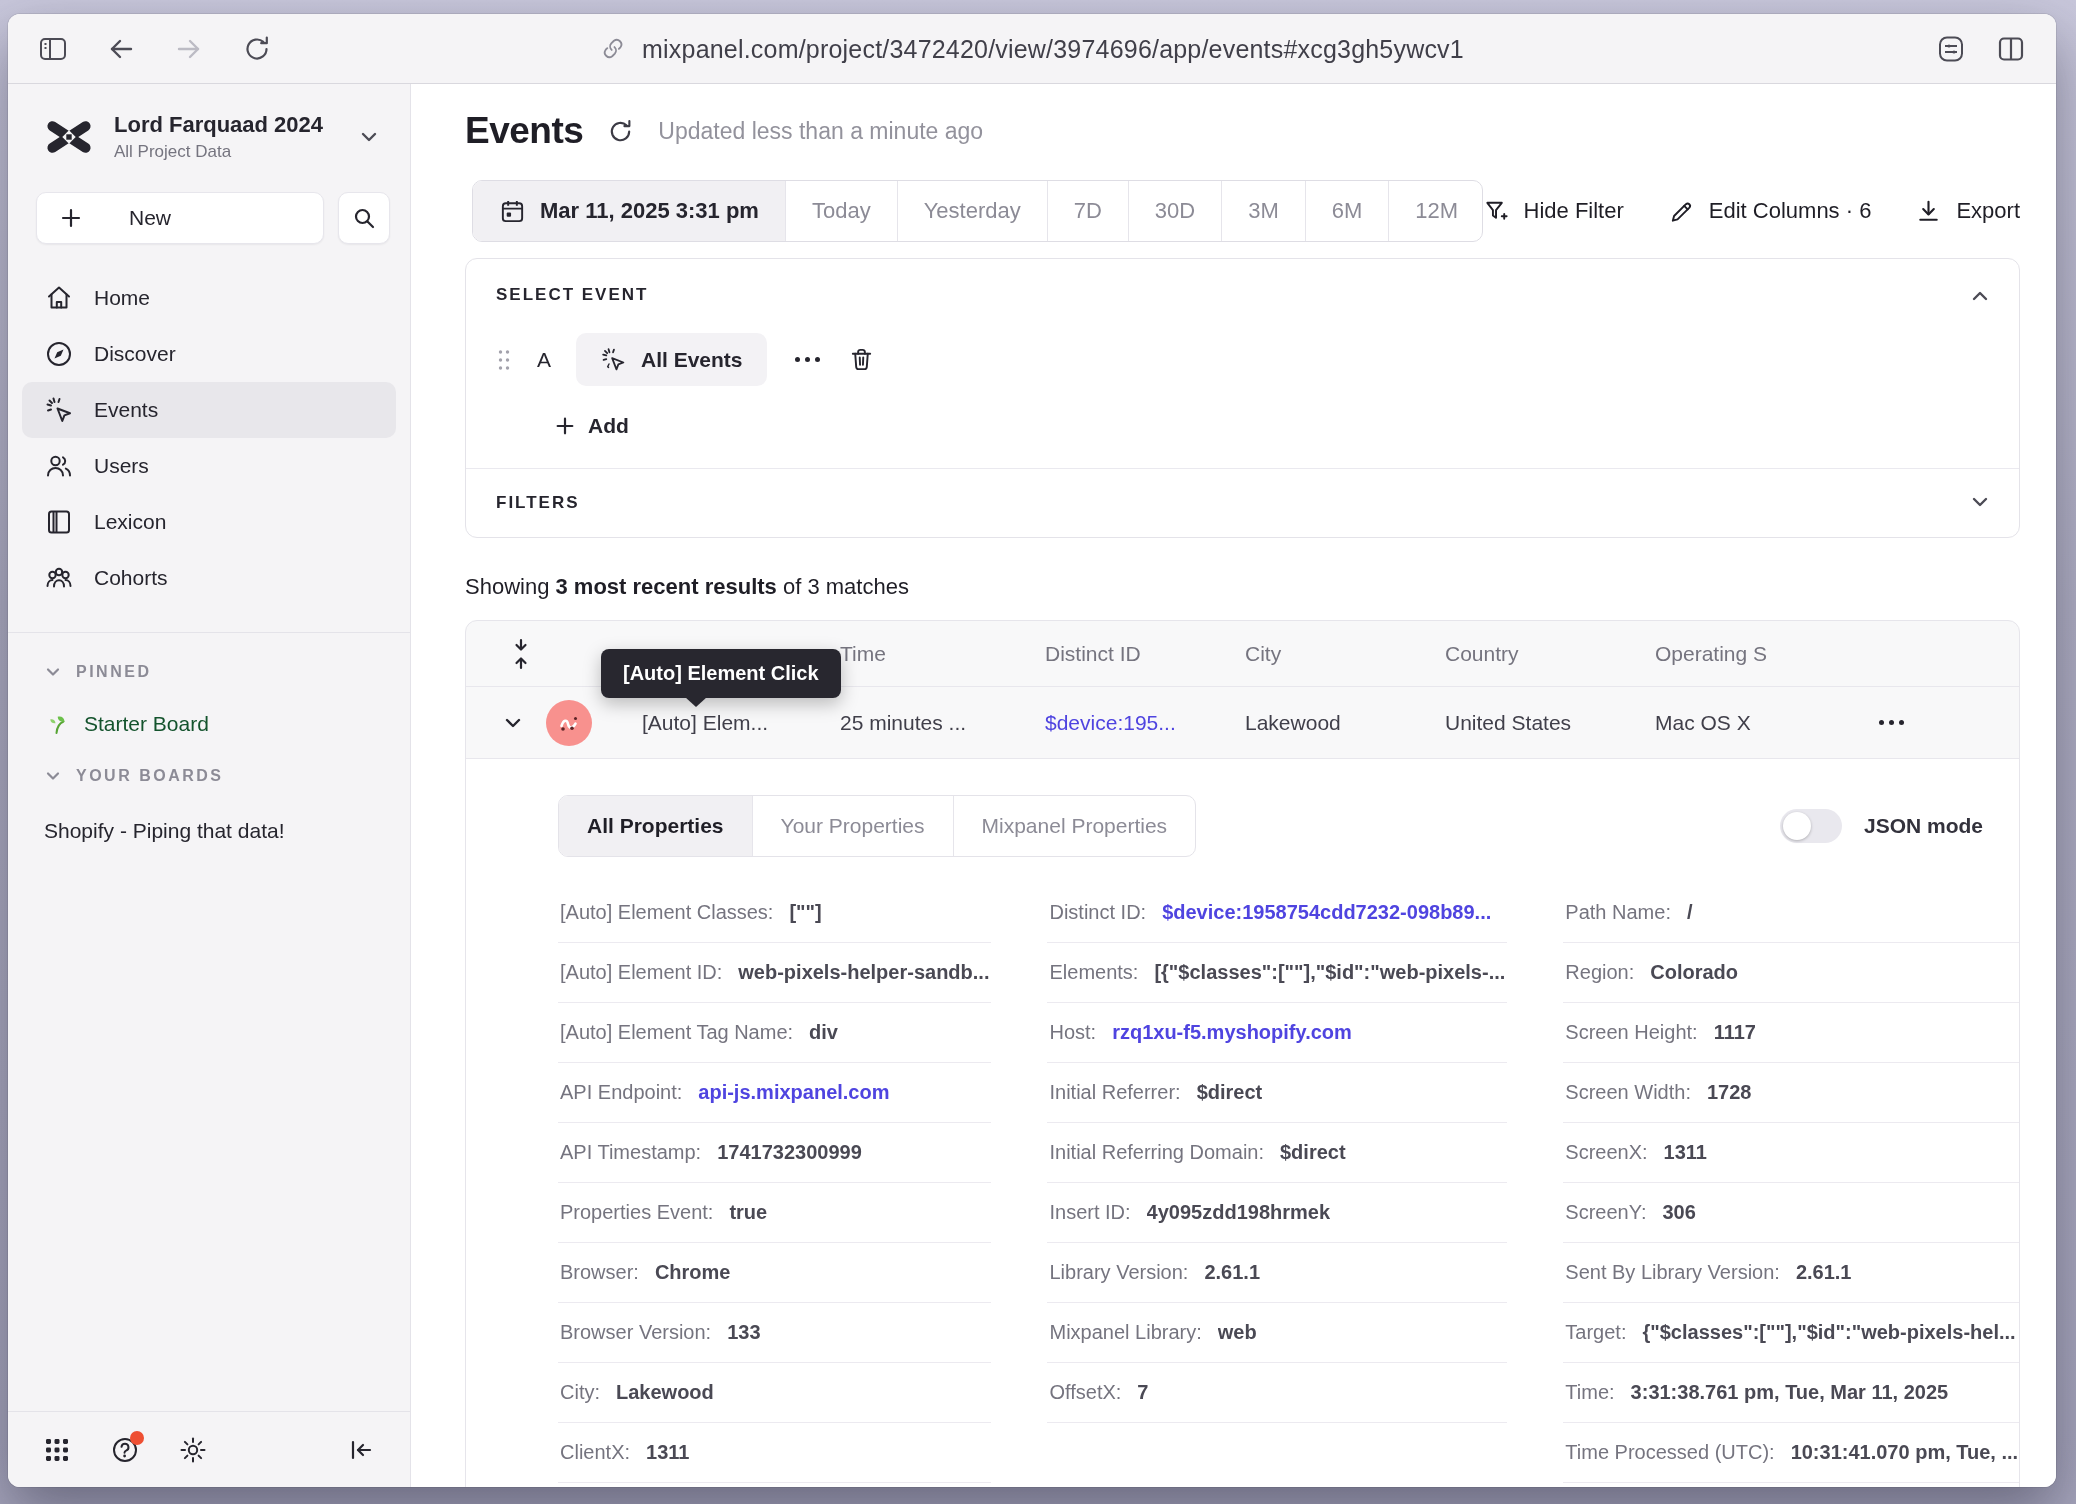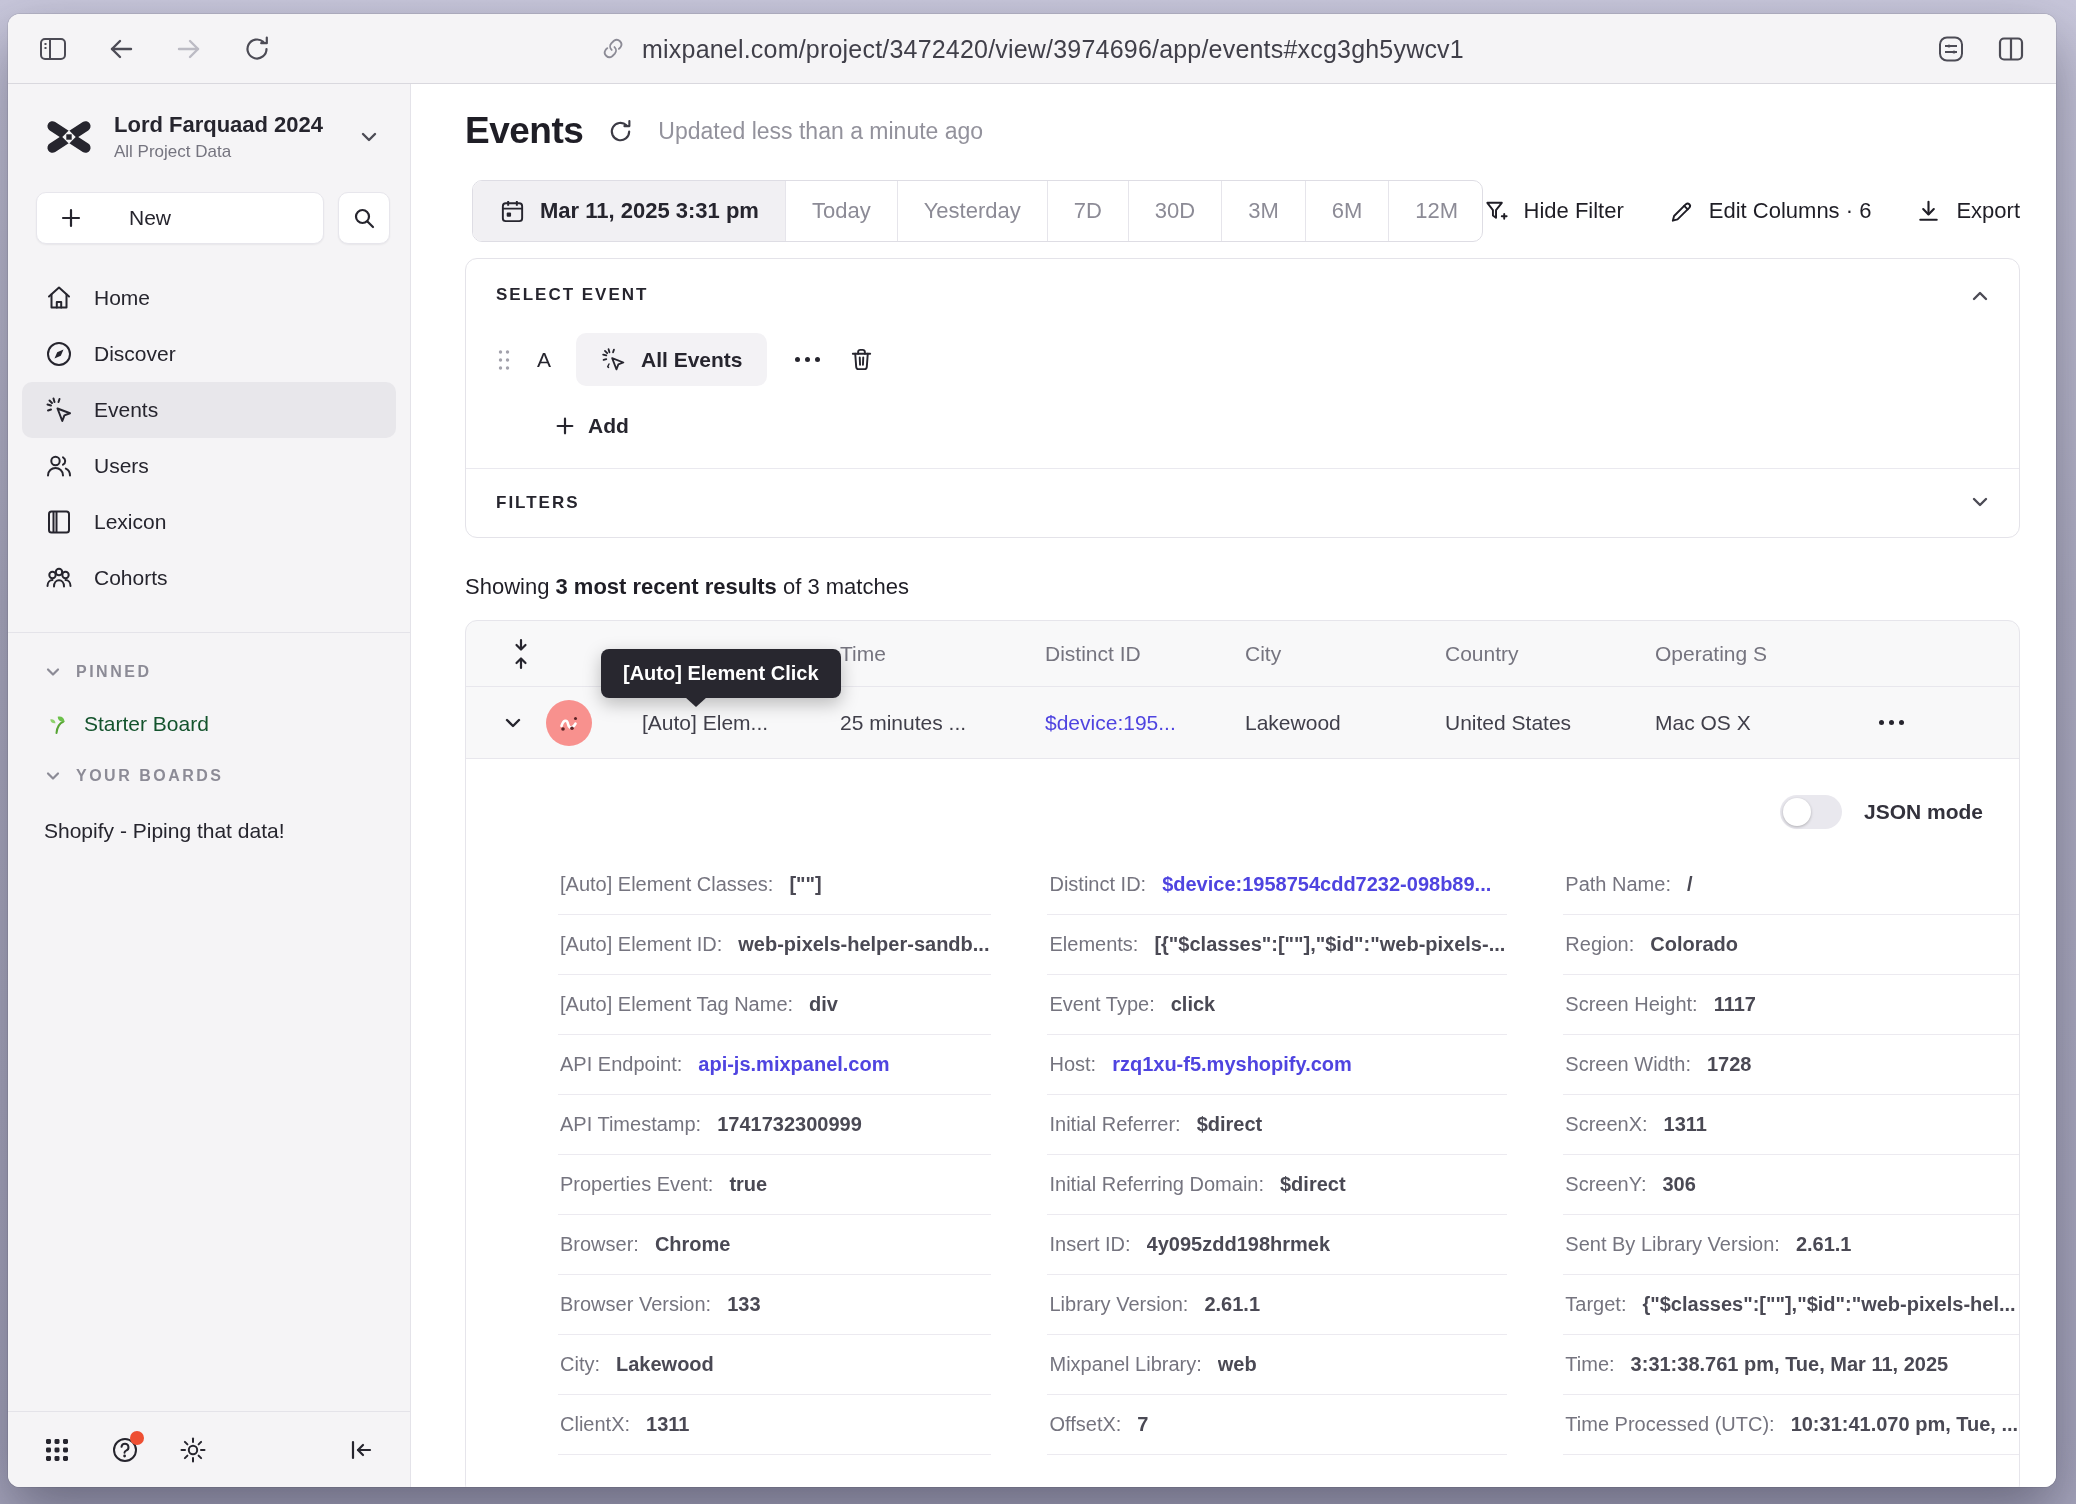--- a/index.html
+++ b/index.html
@@ -531,20 +531,25 @@
           <div class="cell">Mac OS X</div>
           <div class="more-dots row-more">
               <i></i>
               <i></i>
               <i></i>
             </div>
         </div>
 
         <div class="detail">
           <div class="tabs-row">
+            <div class="tabs">
+              <div class="tab active">All Properties</div>
+              <div class="tab">Your Properties</div>
+              <div class="tab">Mixpanel Properties</div>
+            </div>
             <div class="json-wrap">
               <div class="toggle"></div>
               <span class="json-label">JSON mode</span>
             </div>
           </div>
 
           <div class="props">
             <div class="prop-col">
 
                 <div class="prop-row">
@@ -602,24 +607,20 @@
                 <div class="prop-row">
                   <span class="pl">Distinct ID:</span>
                   <span class="pv link">$device:1958754cdd7232-098b89...</span>
                 </div>
 
                 <div class="prop-row">
                   <span class="pl">Elements:</span>
                   <span class="pv">[{"$classes":[""],"$id":"web-pixels-...</span>
                 </div>
 
-                <div class="prop-row">
-                  <span class="pl">Event Type:</span>
-                  <span class="pv">click</span>
-                </div>
 
                 <div class="prop-row">
                   <span class="pl">Host:</span>
                   <span class="pv link">rzq1xu-f5.myshopify.com</span>
                 </div>
 
                 <div class="prop-row">
                   <span class="pl">Initial Referrer:</span>
                   <span class="pv">$direct</span>
                 </div>

